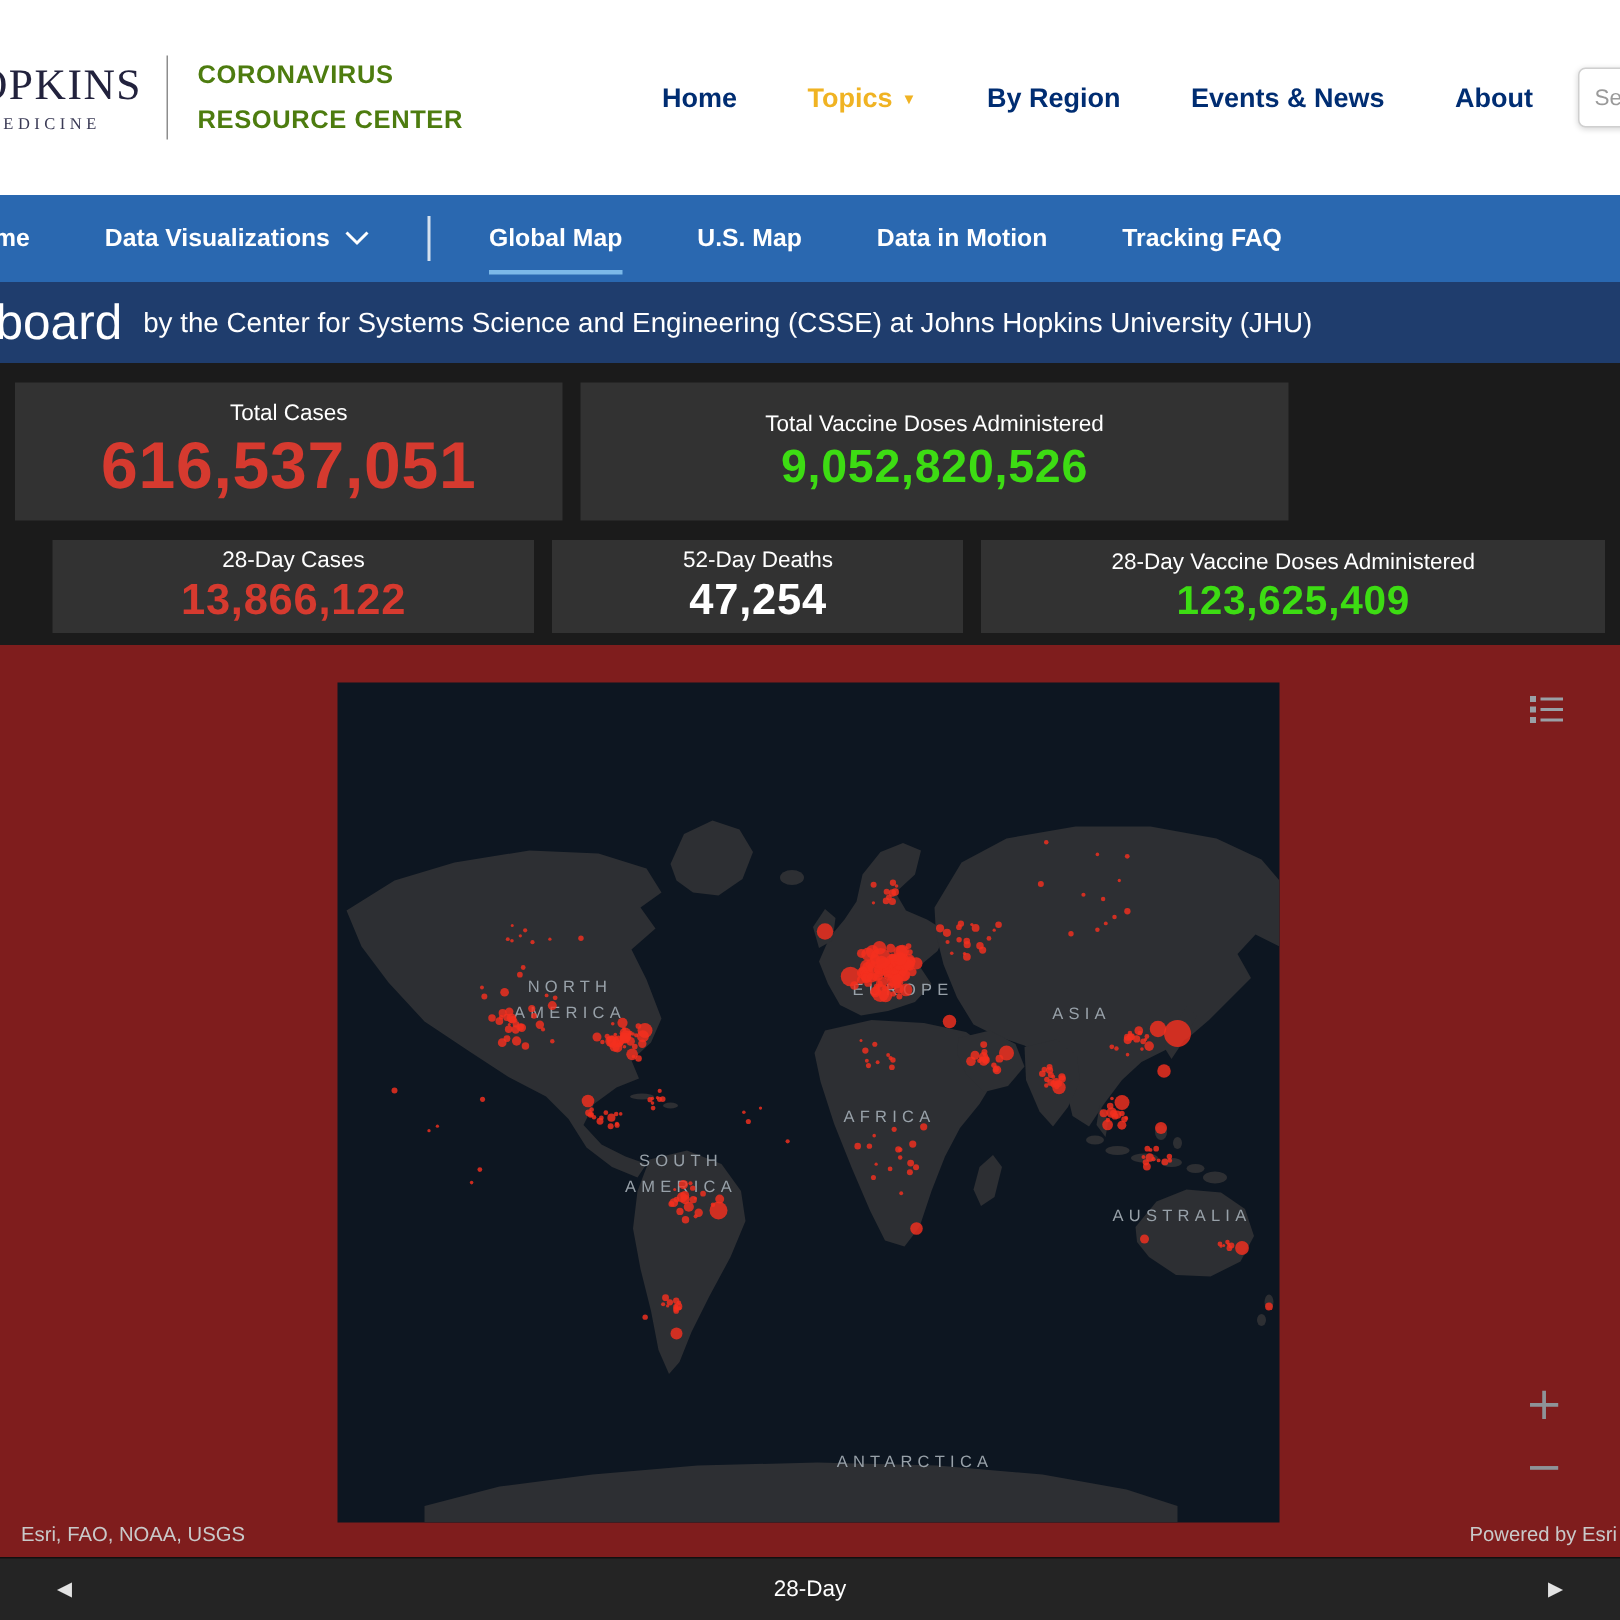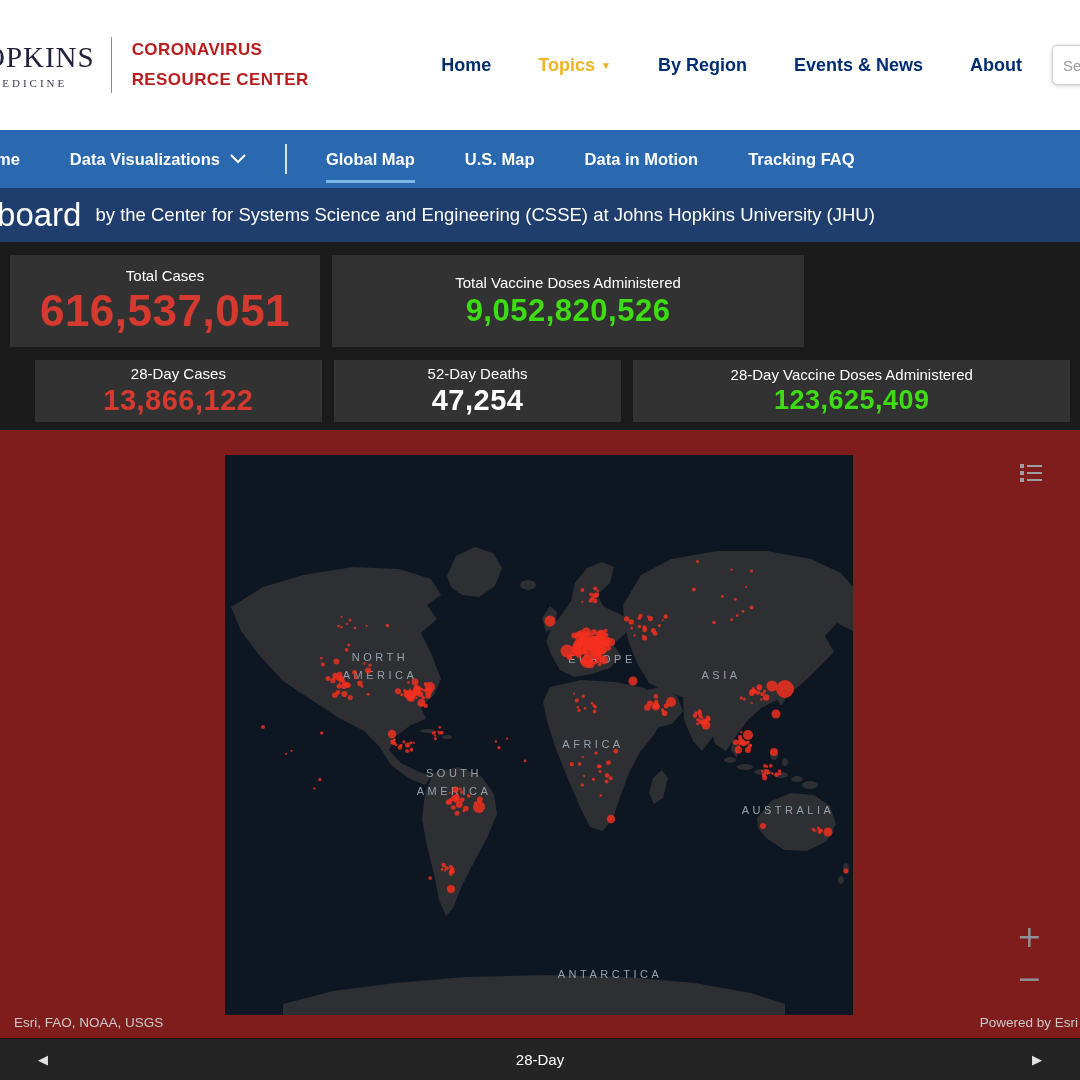--- a/index.html
+++ b/index.html
@@ -7,21 +7,21 @@
               font-family:"Liberation Sans", sans-serif; }
   .page { width:1080px; height:1080px; display:flex; flex-direction:column; position:relative; }
 
   
   .top-header { height:130px; background:#ffffff; position:relative; display:flex; align-items:center; flex:0 0 auto; }
   .logo-block { display:flex; align-items:center; margin-left:-38px; }
   .logo-text { display:flex; flex-direction:column; align-items:center; }
   .logo-university { font-family:"Liberation Serif", serif; font-size:29px; color:#22223d; letter-spacing:1px; }
   .logo-division { font-family:"Liberation Serif", serif; font-size:11px; letter-spacing:3px; color:#3a3a55; margin-top:3px; }
   .logo-divider { width:1px; height:56px; background:#8d8d8d; margin:0 20px 0 16px; }
-  .logo-site { font-size:17px; font-weight:700; color:#b91c1c; letter-spacing:0.4px; line-height:1.75; }
+  .logo-site { font-size:17px; font-weight:700; color:#4d7c0f; letter-spacing:0.4px; line-height:1.75; }
   .main-nav { position:absolute; right:58px; top:0; height:100%; display:flex; align-items:center; gap:47px; }
   .nav-item { font-size:18px; color:#002d72; font-weight:600; cursor:pointer; white-space:nowrap; }
   .caret { font-size:10px; margin-left:6px; display:inline-block; transform:translateY(-2px); }
   .search-box { position:absolute; right:-124px; top:45px; width:152px; height:40px; border:1px solid #cfcfcf;
                 border-radius:5px; background:#fff; box-shadow:0 1px 4px rgba(0,0,0,.18);
                 display:flex; align-items:center; padding:0 10px; }
   .search-box input { border:none; outline:none; font-size:15px; color:#555; width:100%; font-family:inherit; background:transparent; }
   .search-box input::placeholder { color:#9a9a9a; }
 
   
@@ -39,21 +39,21 @@
   .banner-title { color:#fff; font-size:33px; font-weight:500; margin-left:-80px; white-space:nowrap; }
   .banner-sub { color:#ffffff; font-size:18.5px; margin-left:14px; white-space:nowrap; font-weight:400; }
 
   
   .stats { background:#1b1b1b; padding:13px 10px 0; flex:0 0 188px; }
   .stats-row { display:flex; gap:12px; }
   .stats-row + .stats-row { margin-top:13px;margin-left:25px; }
   .stat-card { background:#323232; display:flex; flex-direction:column; align-items:center; justify-content:center; text-align:center; }
   .row1 .stat-card { height:92px; }
   .row2 .stat-card { height:62px; }
-  .w1 { width:310px; } .w2 { width:311px; } .w3 { width:472px; }
+  .w1 { width:365px; } .w2 { width:311px; } .w3 { width:472px; }
   .stat-label { color:#ffffff; font-size:15px; font-weight:500; }
   .stat-value { font-weight:700; margin-top:2px; letter-spacing:0.5px; }
   .v-lg { font-size:44px; } .v-xl { font-size:50px; } .v-md { font-size:31px; }
   .v-sm { font-size:29px; } .v-sm2 { font-size:27px; }
 
   
   .map-panel { position:relative; height:608px; background:#7f1d1d; flex:0 0 auto; }
   .map-canvas { position:absolute; left:225px; top:25px; width:628px; height:560px; background:#0d1621; cursor:grab; }
   .map-canvas svg { display:block; }
   .map-canvas .land { fill:#2d2f33; }

